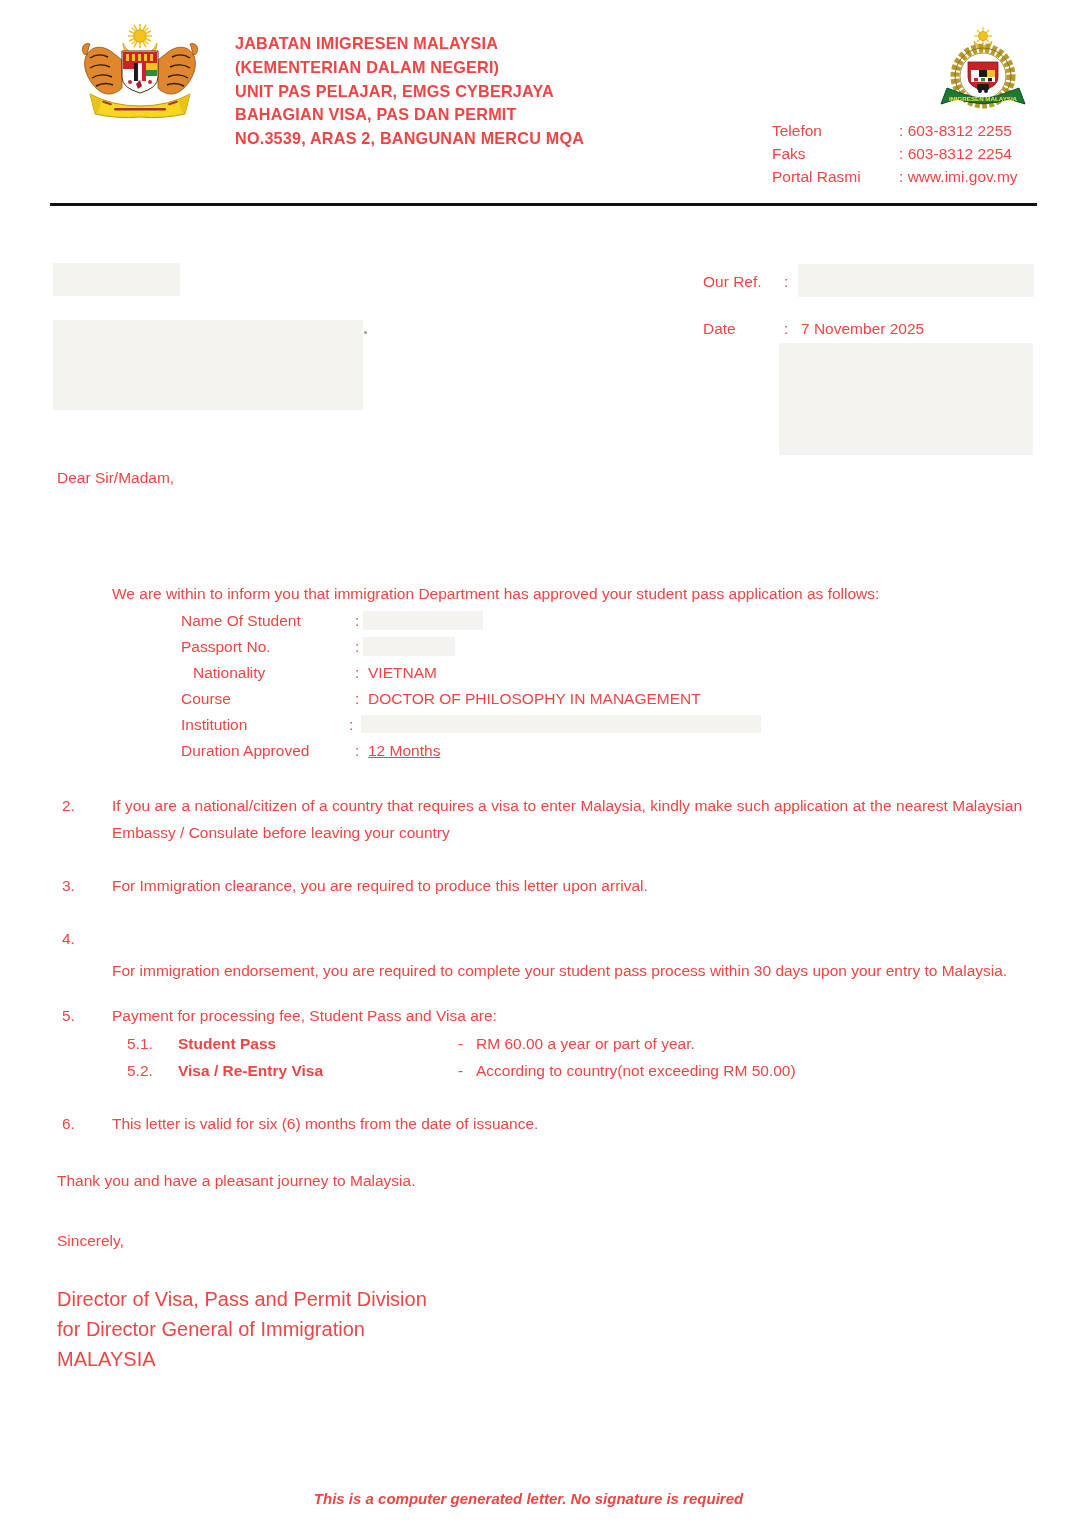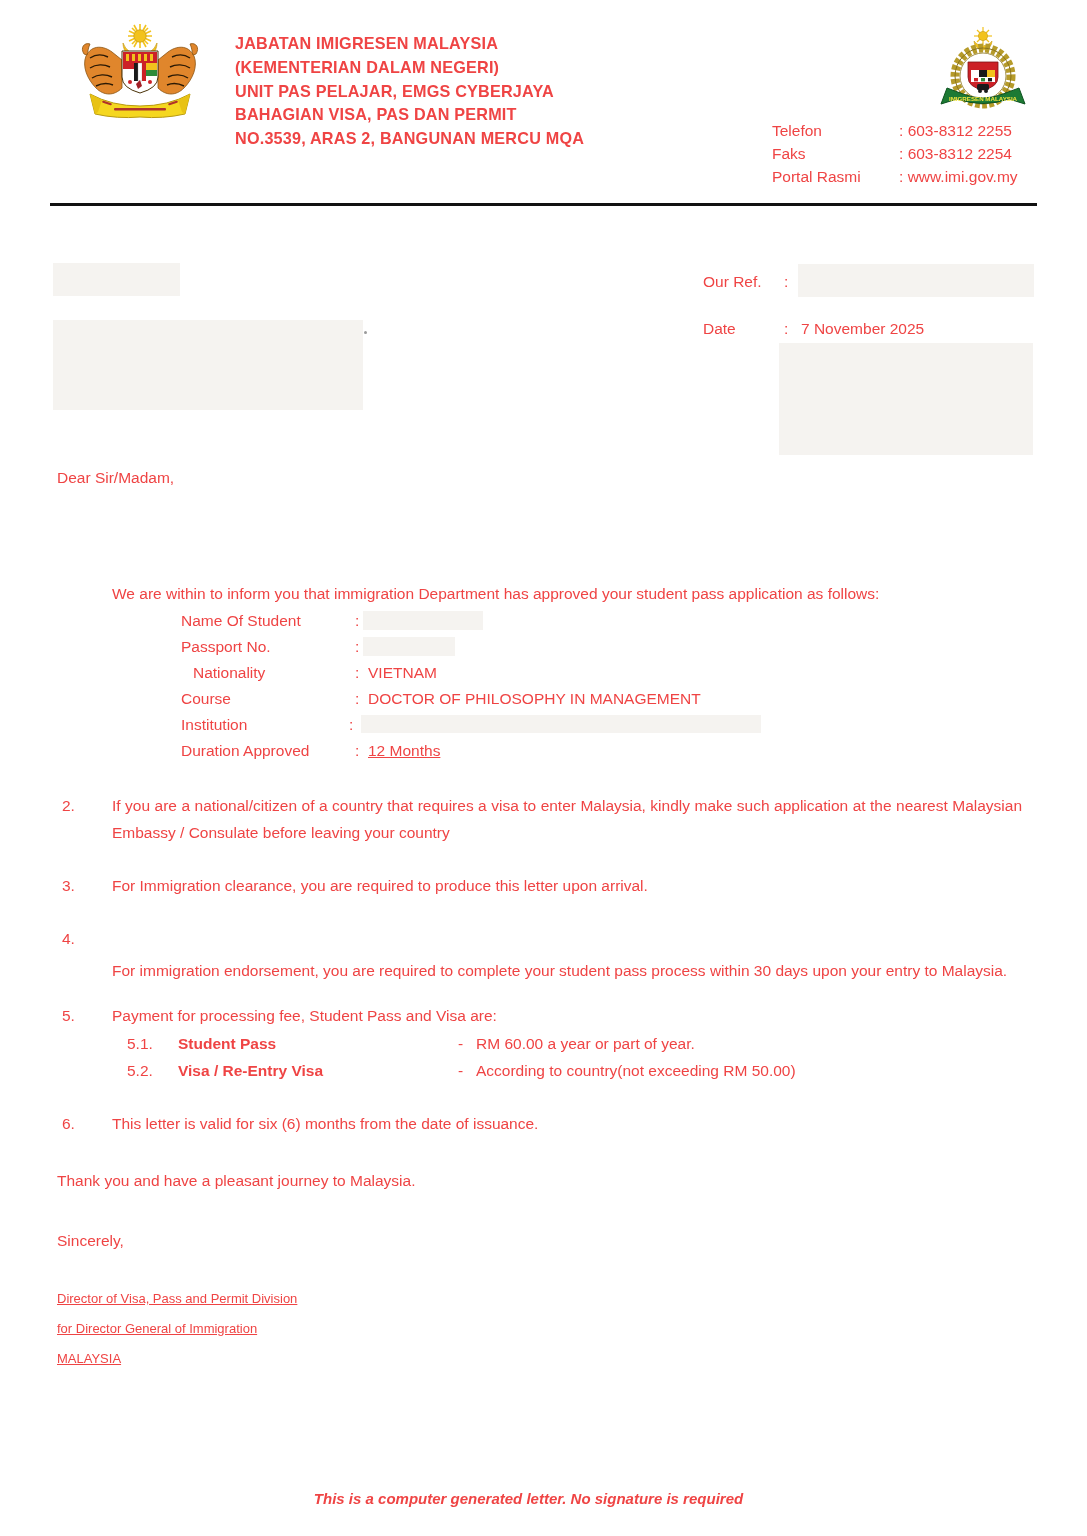--- a/index.html
+++ b/index.html
@@ -13,21 +13,21 @@
   .contact-block { font-size:15.5px; line-height:23.2px; }
   .contact-row { display:flex; }
   .contact-label { width:127px; }
   .rule { background:#111111; }
   .t { font-size:15.5px; line-height:18px; white-space:nowrap; }
   .subject { font-weight:bold; font-size:16.2px; text-decoration:underline; text-decoration-thickness:2px; text-underline-offset:3px; letter-spacing:0.1px; white-space:nowrap; }
   .para { font-size:15.5px; line-height:27px; }
   .just { text-align:justify; }
   .num { font-size:15.5px; line-height:27px; }
   .feelabel { font-weight:bold; }
-  .sig { font-size:13px; line-height:30px;text-decoration:underline; }
+  .sig { font-size:20px; line-height:30px; }
   .footer-note { position:absolute; left:0; top:1490px; width:100%; text-align:center;
     font-weight:bold; font-style:italic; font-size:15px; }
   .dot { position:absolute; width:3px; height:3px; border-radius:50%; background:#9a9a9a; }
 </style>
 </head>
 <body>
 
 <div class="page">
 
   <div class="abs" style="left:78px; top:22px; width:124px; height:104px;">

